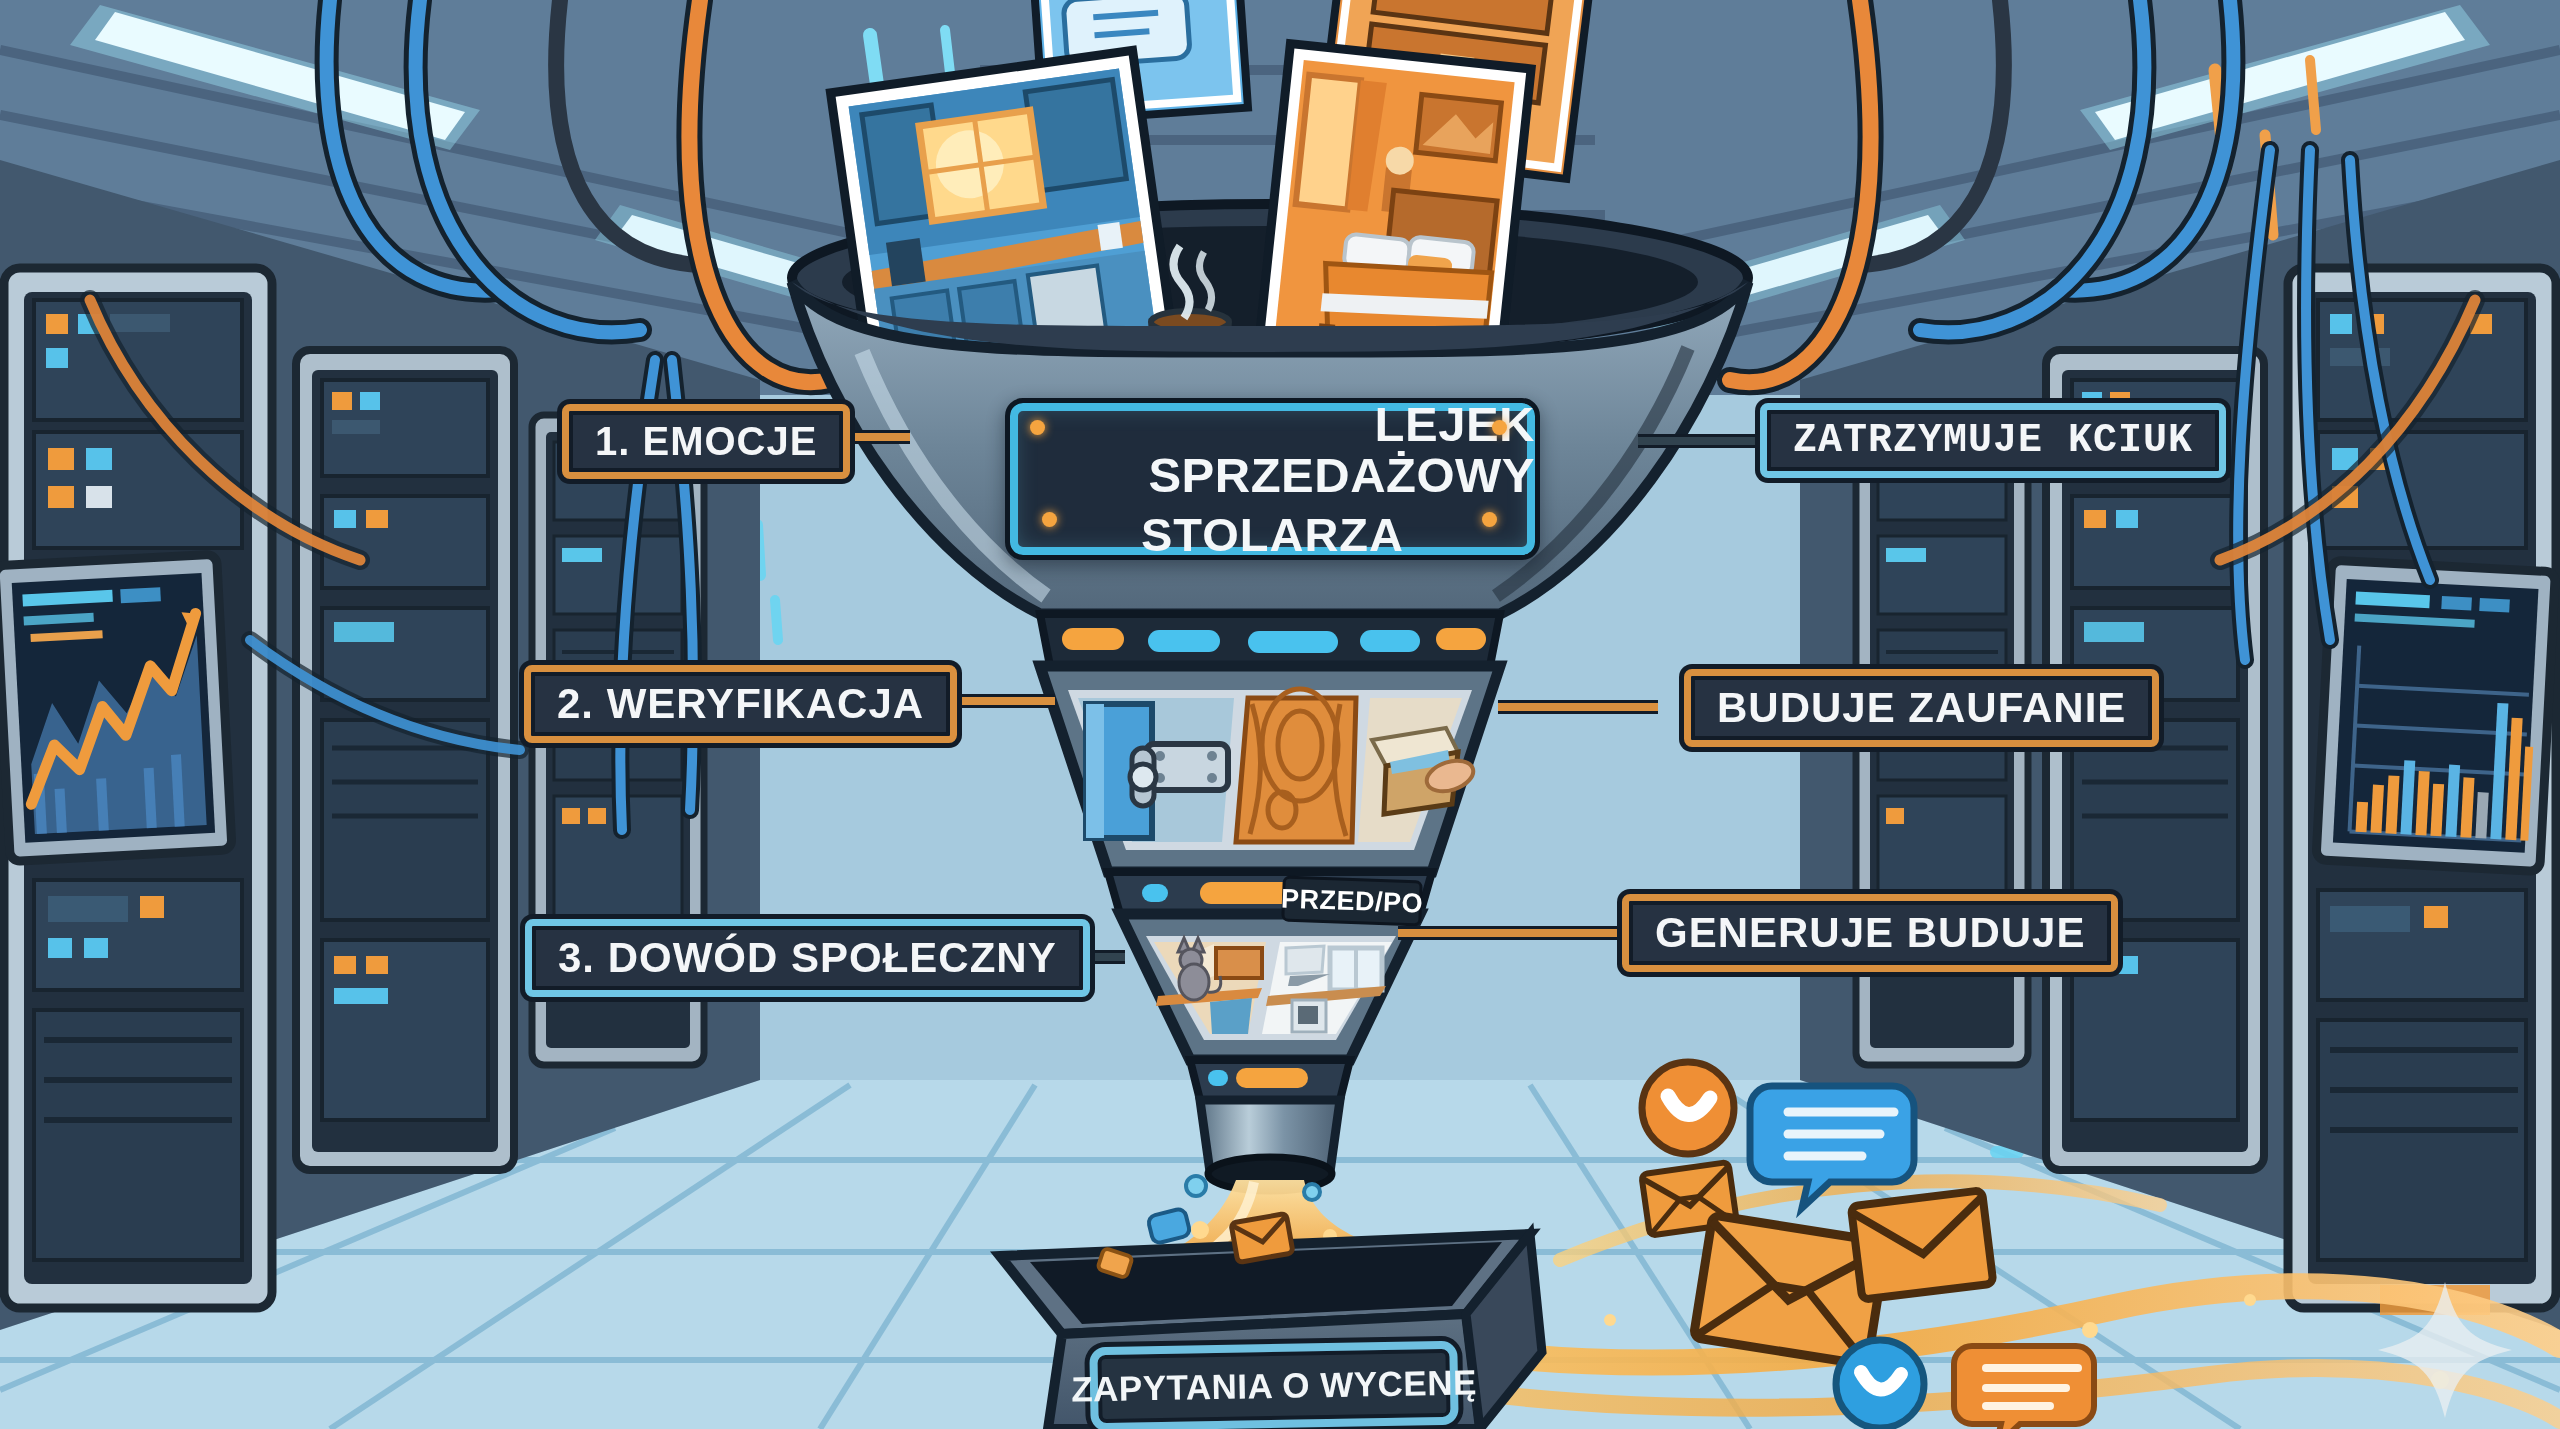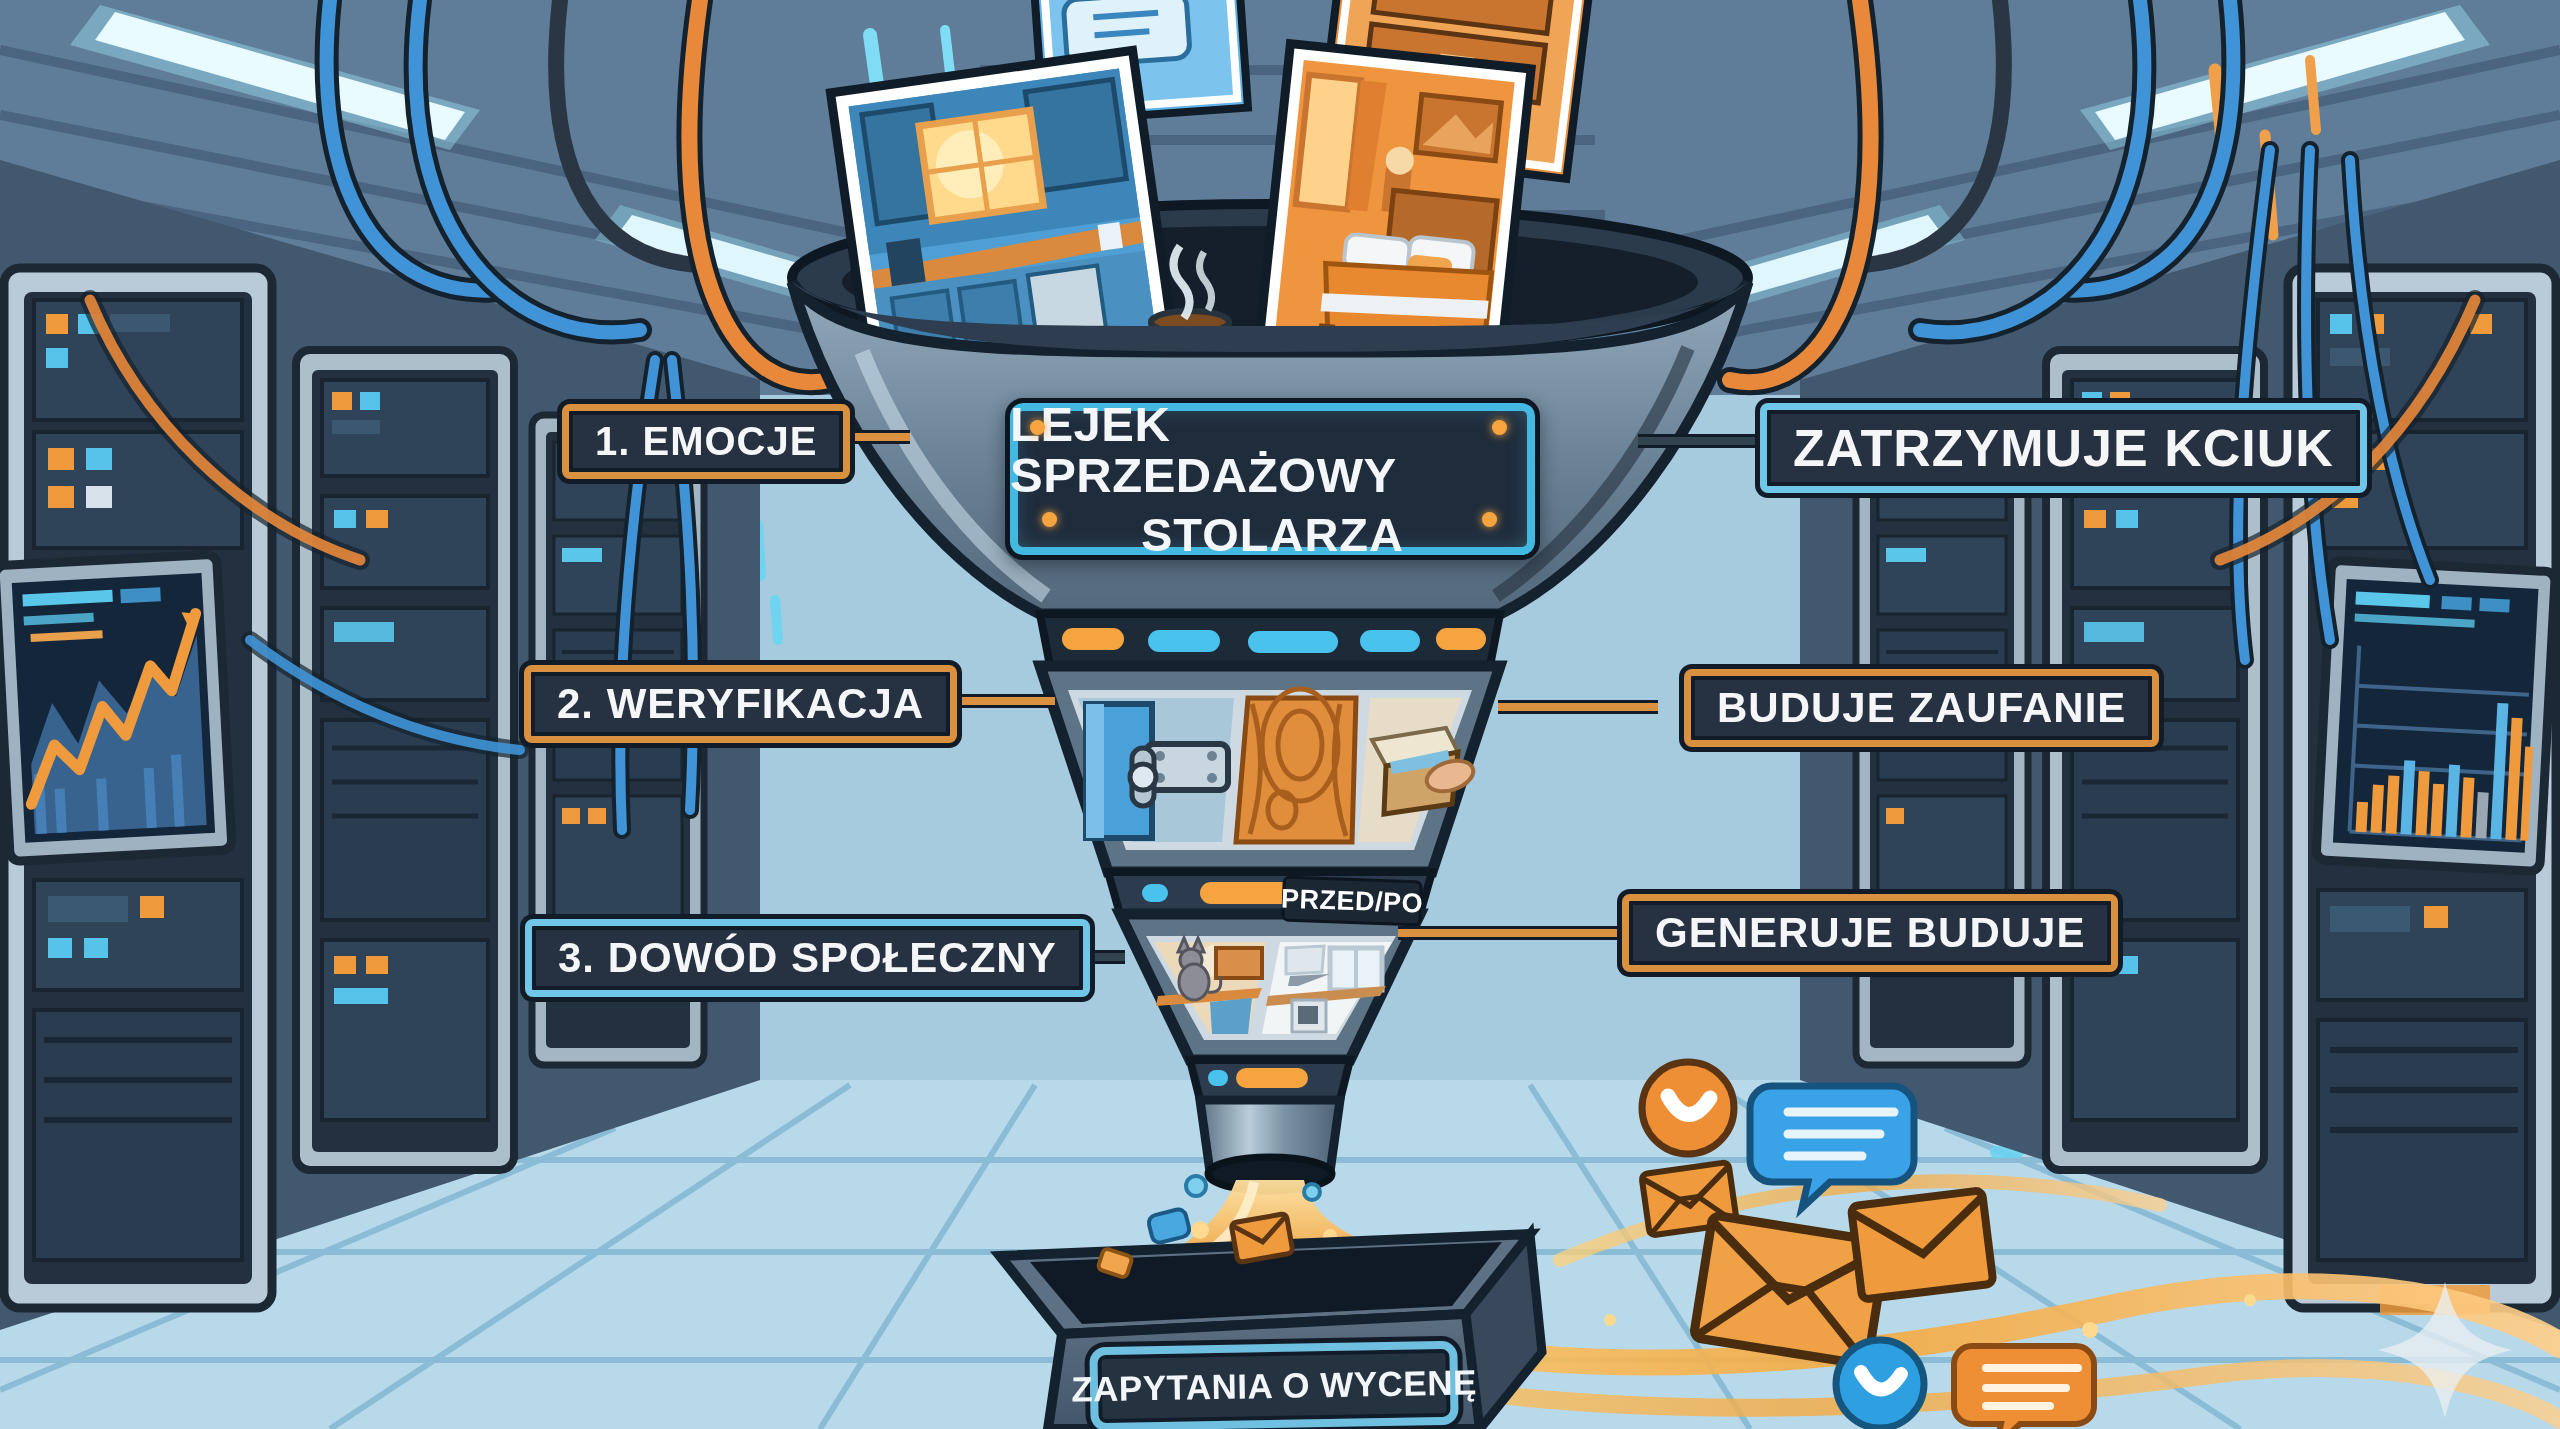--- a/index.html
+++ b/index.html
@@ -11,21 +11,21 @@
            font-size:42px;letter-spacing:1px;white-space:nowrap;
            box-shadow:0 0 0 5px #121c28, inset 0 0 0 4px #121c28;z-index:30;}
   .callout.blue{border-color:#6fc6e6;}
   .connector{position:absolute;height:8px;background:#d9903f;
              border-top:3px solid #121c28;border-bottom:3px solid #121c28;z-index:29;}
   .connector.dark{background:#31434f;}
   #title-plate{position:absolute;left:1005px;top:398px;width:525px;height:152px;
                background:#1f2c3c;border:5px solid #0d1722;border-radius:18px;
                box-shadow:inset 0 0 0 8px #43b9e2, inset 0 0 26px rgba(120,220,250,.35), 0 6px 18px rgba(10,20,30,.45);
                display:flex;flex-direction:column;align-items:center;justify-content:center;
-               color:#f4f7f9;font-weight:bold;z-index:25;text-align:left;}
+               color:#f4f7f9;font-weight:bold;z-index:25;text-align:right;}
   #title-plate .l1{font-size:49px;letter-spacing:.5px;line-height:1.05;}
   #title-plate .l2{font-size:47px;letter-spacing:1px;line-height:1.05;margin-top:8px;}
   .rivet{position:absolute;width:15px;height:15px;border-radius:50%;background:#f5a43f;
          box-shadow:0 0 10px #f5a43f;z-index:26;}
   #badge-przedpo{position:absolute;left:1282px;top:878px;width:134px;height:40px;
                  background:#1b2733;border:3px solid #0d151f;border-radius:7px;color:#fff;
                  font-weight:bold;font-size:27px;display:flex;align-items:center;justify-content:center;
                  transform:rotate(2deg);z-index:24;letter-spacing:.5px;}
   #box-label{position:absolute;left:1090px;top:1344px;width:352px;height:68px;
              background:#253341;border:8px solid #6fc0e0;border-radius:16px;color:#f2f6f8;
@@ -612,21 +612,21 @@
 <div class="connector" style="left:780px;top:430px;width:130px;"></div>
 <div class="callout" style="left:562px;top:404px;font-size:40px;">1. EMOCJE</div>
 
 <div class="connector" style="left:915px;top:694px;width:140px;"></div>
 <div class="callout" style="left:524px;top:665px;">2. WERYFIKACJA</div>
 
 <div class="connector dark" style="left:1035px;top:950px;width:90px;"></div>
 <div class="callout blue" style="left:525px;top:919px;">3. DOWÓD SPOŁECZNY</div>
 
 <div class="connector dark" style="left:1638px;top:434px;width:128px;"></div>
-<div class="callout blue" style="left:1760px;top:403px;font-size:52px;">ZATRZYMUJE KCIUK</div>
+<div class="callout blue" style="left:1760px;top:403px;font-size:40px;font-family:Liberation Mono, monospace;">ZATRZYMUJE KCIUK</div>
 
 <div class="connector" style="left:1498px;top:700px;width:160px;"></div>
 <div class="callout" style="left:1652px;top:669px;margin-left:32px;">BUDUJE ZAUFANIE</div>
 
 <div class="connector" style="left:1398px;top:926px;width:230px;"></div>
 <div class="callout" style="left:1622px;top:894px;">GENERUJE BUDUJE</div>
 
 <div id="badge-przedpo">PRZED/PO</div>
 
 <div id="box-label">ZAPYTANIA O WYCENĘ</div>

